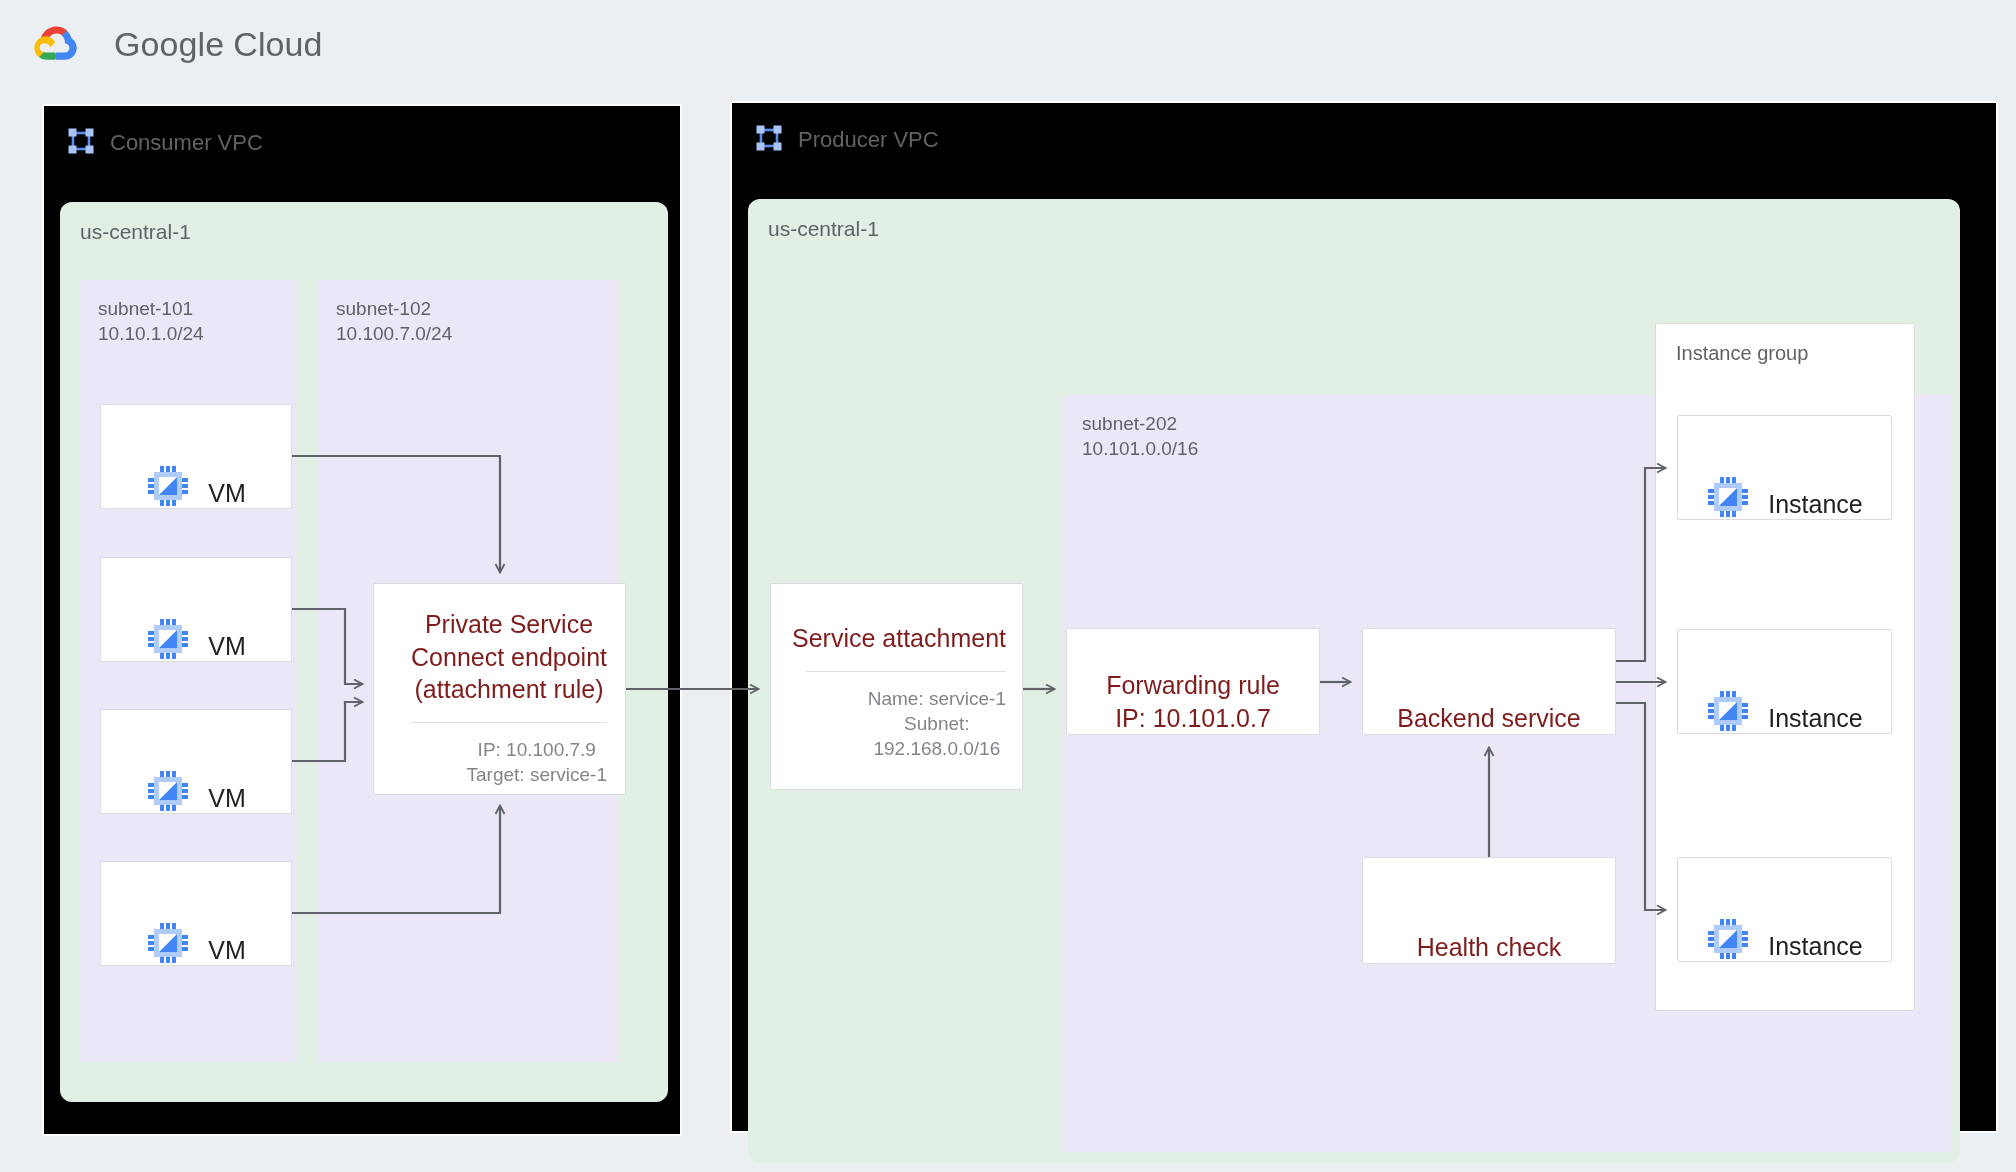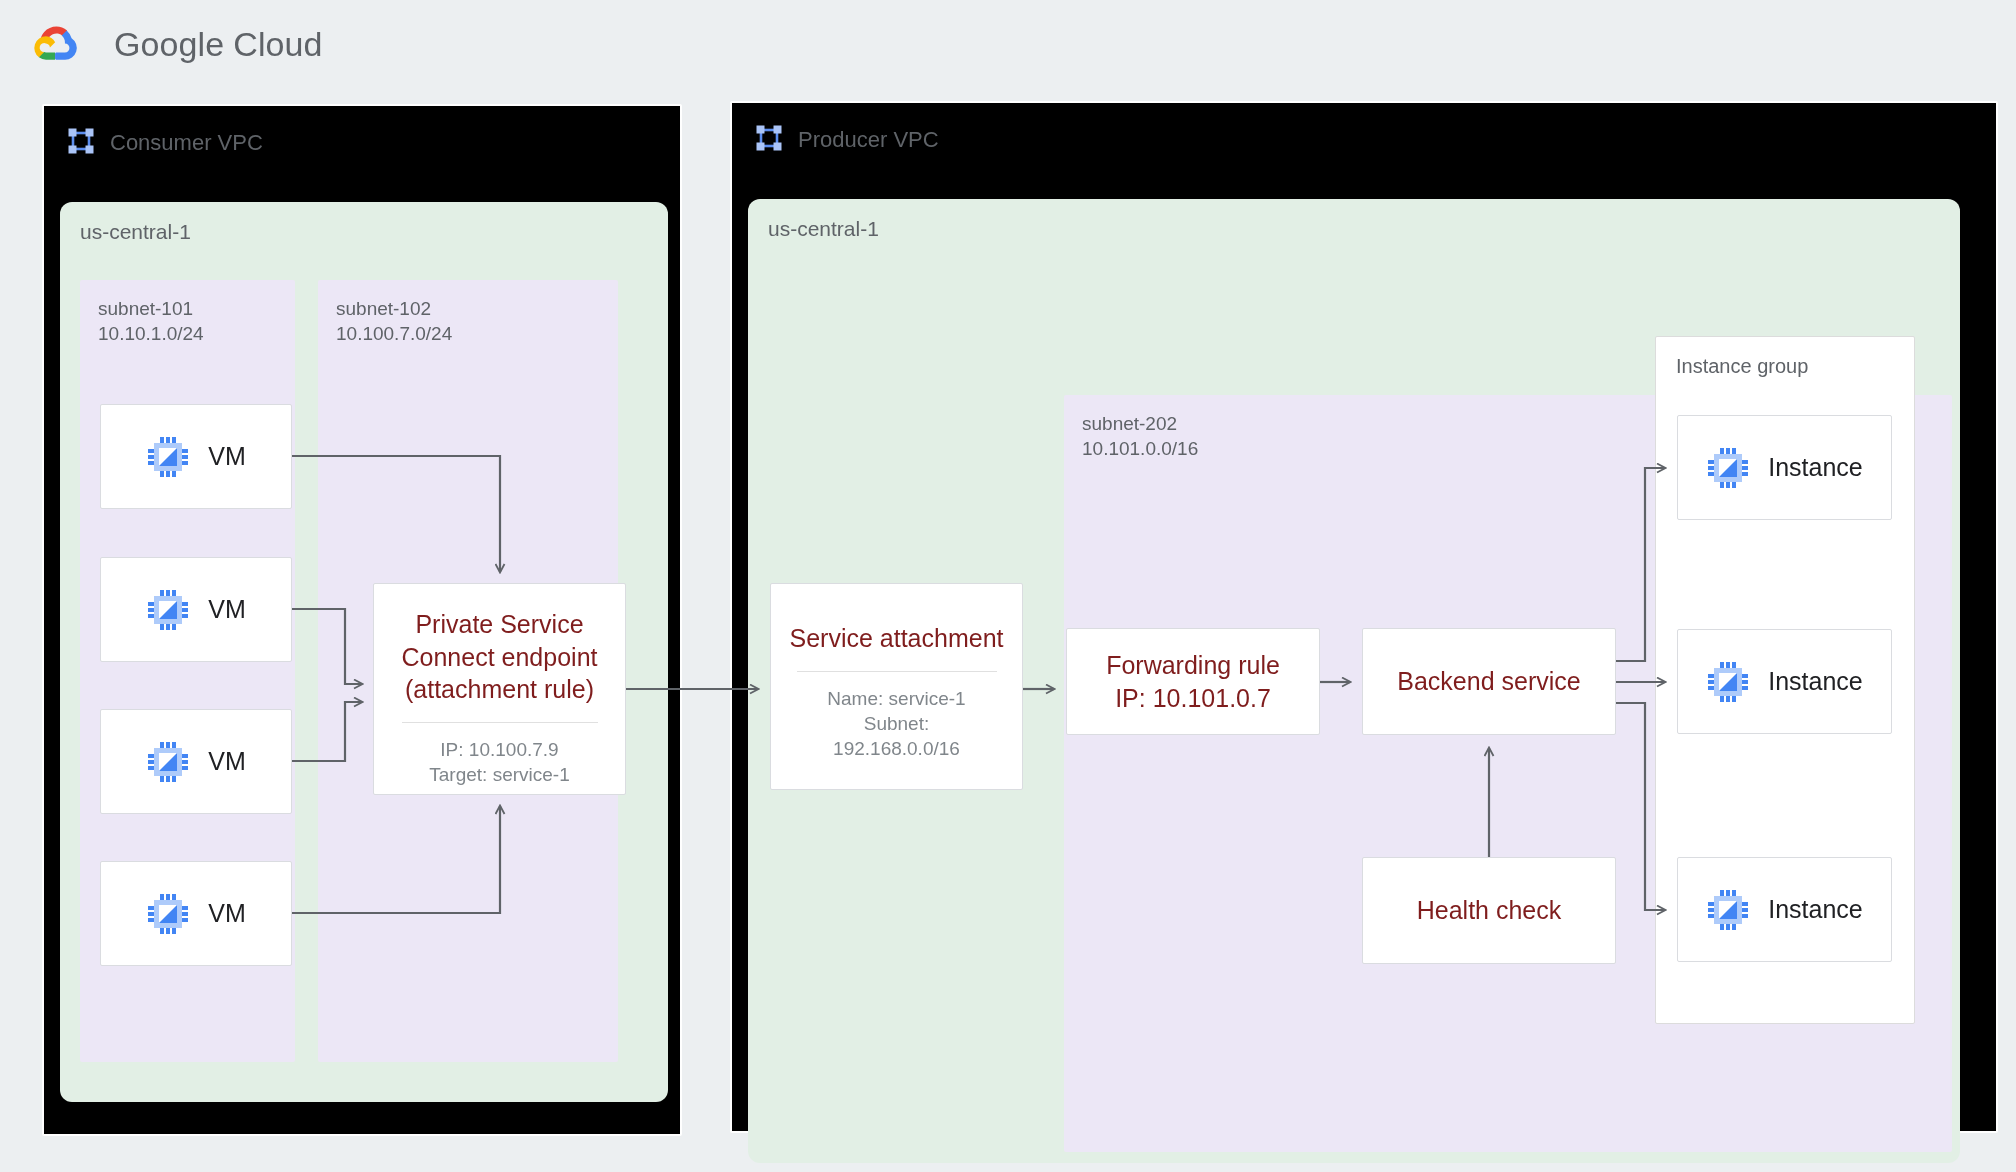--- a/index.html
+++ b/index.html
@@ -32,21 +32,21 @@
 
   .subnet { position: absolute; background: #ece7f6; border-radius: 2px; }
   .subnet-label { position: absolute; left: 18px; top: 16px; font-size: 19px; color: #5f6368; line-height: 1.32; }
 
   .igroup { position: absolute; background: #ffffff; border: 1px solid #dcdcdc; border-radius: 2px; }
   .igroup-label { position: absolute; left: 20px; top: 18px; font-size: 20px; color: #5f6368; }
 
   
   .card {
     position: absolute; background: #ffffff; border: 1px solid #dadce0;
-    border-radius: 2px; display: flex; align-items: center; justify-content: center;
+    border-radius: 2px; display: flex; align-items: flex-end; justify-content: center;
     text-align: center;
   }
   .card.iconrow { gap: 18px; }
   .node-label { font-size: 25px; color: #202124; }
   .card.stack { flex-direction: column; justify-content: flex-start; padding-top: 0; }
   .card-title { font-size: 25px; color: #7f1d1d; line-height: 1.3; }
   .card-sub { font-size: 19px; color: #80868b; line-height: 1.34; }
   .divider { height: 1px; background: #e0e0e0; margin: 16px 0 14px 0; }
 
   svg.wires { position: absolute; left: 0; top: 0; width: 2016px; height: 1172px; pointer-events: none; }
@@ -234,21 +234,21 @@
 
       <div class="subnet" style="left:316px; top:196px; width:888px; height:757px;">
         <div class="subnet-label">
           <span>subnet-202</span><br>
           <span>10.101.0.0/16</span>
         </div>
       </div>
     </div>
   </div>
 
-  <div class="igroup" style="left:1655px; top:323px; width:260px; height:688px;margin-top:13px;">
+  <div class="igroup" style="left:1655px; top:323px; width:260px; height:688px;">
     <span class="igroup-label">Instance group</span>
   </div>
 
   <div class="card stack" style="left:770px; top:583px; width:253px; height:207px; padding:38px 16px 4px 16px;">
     <div class="card-title">Service attachment</div>
     <div class="divider" style="width:200px;"></div>
     <div class="card-sub">
       <span>Name: service-1</span><br>
       <span>Subnet:</span><br>
       <span>192.168.0.0/16</span>

